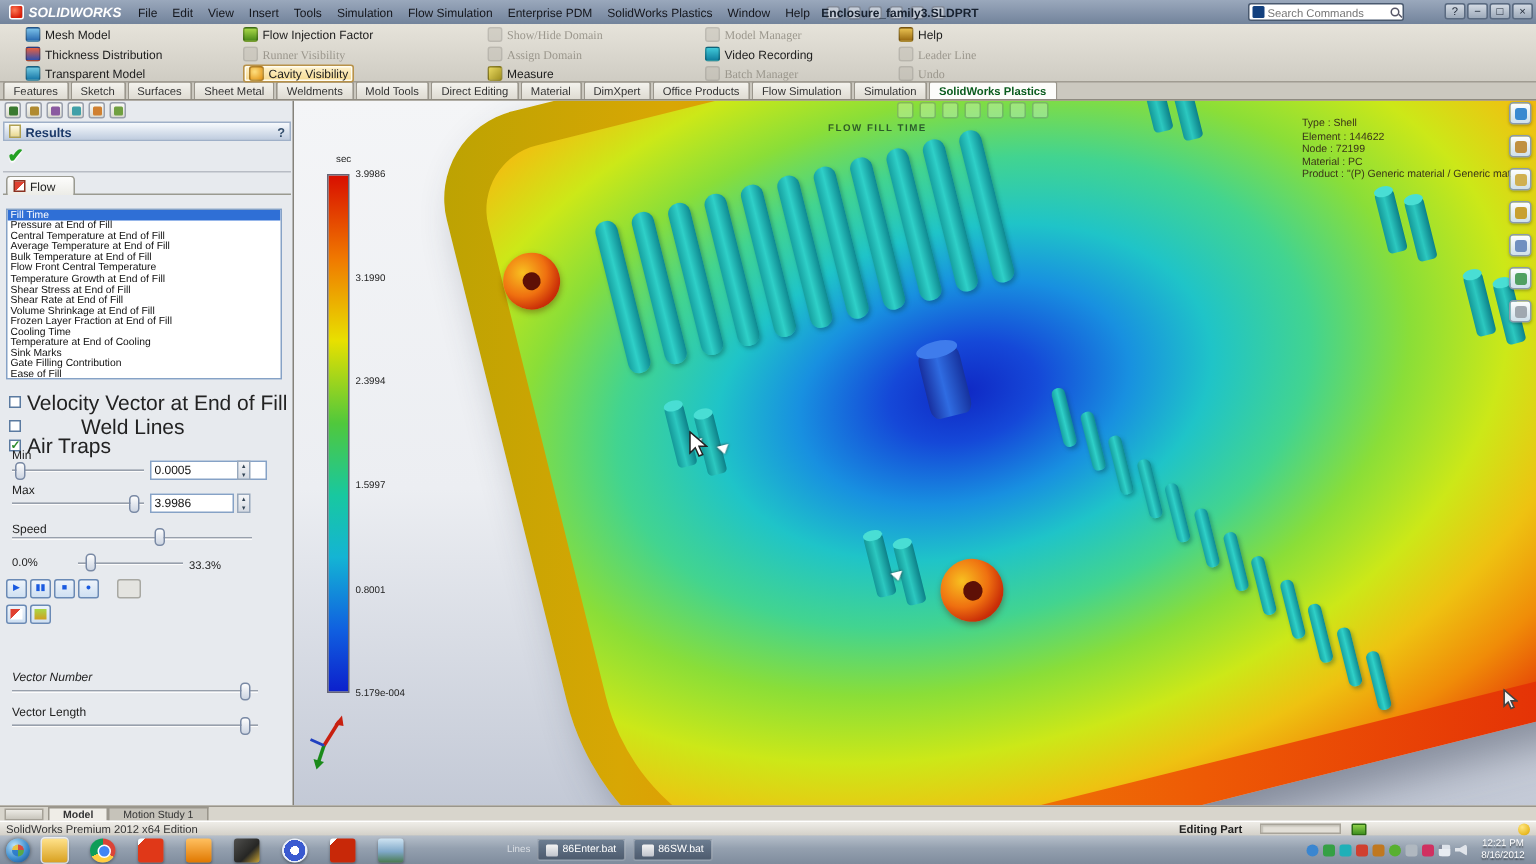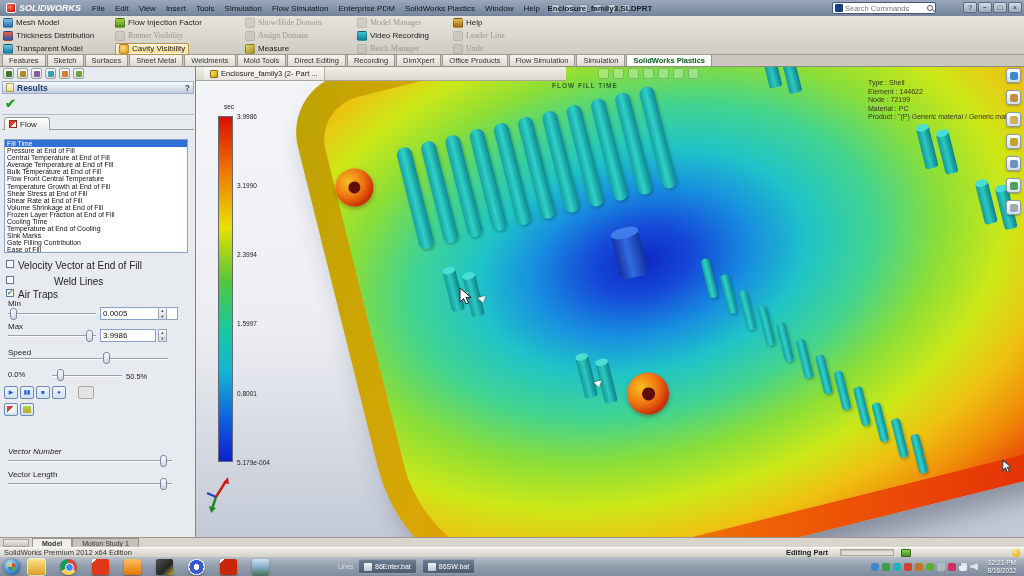--- a/index.html
+++ b/index.html
@@ -19,21 +19,21 @@
   .search{position:absolute;right:88px;top:2px;width:104px;height:12px;background:#fff;border:1px solid #49596f;border-radius:2px;display:flex;align-items:center;font-size:7.5px;padding:0 2px;gap:2px;}
   .sw-mini{width:8px;height:8px;background:#13407e;border-radius:1px;flex:none;}
   .search input{border:0;outline:0;flex:1;min-width:0;font-size:7.5px;background:transparent;color:#444;}
   .mag{width:6px;height:6px;border:1.3px solid #556;border-radius:50%;position:relative;flex:none;}
   .mag::after{content:"";position:absolute;width:3px;height:1.3px;background:#556;transform:rotate(45deg);right:-3px;bottom:-1px;}
   .winbtns{position:absolute;right:2px;top:2px;display:flex;gap:1px;}
   .winbtns b{width:14px;height:11px;background:linear-gradient(#d4dbe4,#9daaba);border:1px solid #5a6a80;border-radius:2px;font-size:7.5px;line-height:10px;text-align:center;font-weight:normal;color:#1c2534;}
 
   
   .tbar{left:0;top:16px;width:1024px;height:39px;background:linear-gradient(#e6e3da,#cfccc3);border-bottom:1px solid #a09c92;z-index:59;}
-  .trow{display:flex;height:13px;align-items:center;padding-left:0;}
+  .trow{display:flex;height:13px;align-items:flex-end;padding-left:14px;gap:33px;}
   .tbtn{display:flex;align-items:center;gap:3px;font-size:8px;color:#1c1c1c;height:12px;padding:0 3px;white-space:nowrap;}
   .w1{width:112px}.w2{width:130px}.w3{width:112px}.w4{width:96px}.w5{width:72px}
   .tbtn.dis{color:#9b978d;font-family:Liberation Serif, serif;}
   .tbtn.dis .ticn{opacity:.4;background:#b9b5ab !important;}
   .ticn{width:10px;height:10px;border-radius:2px;flex:none;border:1px solid rgba(0,0,0,.25);}
   .sel-tool{background:linear-gradient(#fff3cf,#f5d98f);border:1px solid #b8924a;border-radius:2px;box-shadow:inset 0 0 0 1px #fffdf2;}
 
   
   .rtabs{left:0;top:55px;width:1024px;height:12px;background:#cbc8bf;display:flex;align-items:flex-end;padding-left:2px;border-bottom:1px solid #8e8a80;z-index:58;}
   .rtab{font-size:7.5px;padding:1px 6px;background:linear-gradient(#f4f3ee,#dedbd2);border:1px solid #9a968c;border-bottom:0;border-radius:2px 2px 0 0;margin-right:1px;color:#333;white-space:nowrap;}
@@ -49,21 +49,21 @@
   .phdr .q{margin-left:auto;font-weight:bold;color:#35506e;}
   .doc-ic{width:8px;height:9px;background:linear-gradient(#fffbe8,#e8d890);border:1px solid #b0a050;flex:none;}
   .check{left:5px;top:29px;font-size:13px;color:#22a022;font-weight:bold;text-shadow:0 1px 1px #fff;}
   .pdiv{left:2px;top:47px;width:192px;height:1px;background:#b8bcc4;}
   .ftab{left:4px;top:50px;width:46px;height:13px;background:linear-gradient(#fdfdfc,#ecece7);border:1px solid #9a9a90;border-bottom:0;border-radius:3px 3px 0 0;display:flex;align-items:center;gap:3px;font-size:8px;padding:0 4px;z-index:2;color:#222;}
   .ftabline{left:2px;top:62px;width:192px;height:1px;background:#9a9a90;}
   .ficn{width:8px;height:8px;background:linear-gradient(135deg,#e04030 55%,#fff 55%);border:1px solid #8a3020;flex:none;}
   .rlist{left:4px;top:72px;width:184px;height:114px;background:#fff;border:1px solid #86a2c6;overflow:hidden;}
   .rlist div{font-size:6.9px;line-height:7.1px;padding-left:2px;white-space:nowrap;color:#101010;}
   .rlist .sel{background:#2f6fd6;color:#fff;}
-  .cbrow{display:flex;align-items:flex-start;gap:4px;font-size:10px;color:#222;}
+  .cbrow{display:flex;align-items:center;gap:4px;font-size:14px;color:#222;}
   .cb{width:8px;height:8px;background:#fff;border:1px solid #5a7aa0;position:relative;flex:none;}
   .cb.on::after{content:"✓";position:absolute;left:0;top:-2px;font-size:8px;color:#2a8a2a;font-weight:bold;}
   .plbl{font-size:8px;color:#222;}
   .track{height:2px;border-top:1px solid #98a0ac;border-bottom:1px solid #fcfcfc;background:#c4c8d0;}
   .hndl{width:7px;height:12px;background:linear-gradient(#fdfdfd,#cdd5e2);border:1px solid #7a8aa5;border-radius:3px;}
   .pinput{height:13px;background:#fff;border:1px solid #86a2c6;font-size:8px;padding:0 2px;color:#111;font-family:"Liberation Sans",sans-serif;}
   .spin{width:9px;height:13px;border:1px solid #98a8bc;background:linear-gradient(#f5f6f8,#d5dae2);font-size:4.5px;line-height:5.5px;text-align:center;color:#345;}
   .pbtn{width:14px;height:13px;border:1px solid #6a8ab5;background:linear-gradient(#eef4fb,#cfe0f2);border-radius:2px;font-size:6px;line-height:11px;text-align:center;color:#1a5ae0;overflow:hidden;}
   .pbtn.dis{border-color:#a8a8a2;color:#999;background:#e4e4e0;}
   .vshdr{left:2px;width:192px;height:13px;background:linear-gradient(#f2f4f7,#c4cdd9);border:1px solid #a5b2c2;display:flex;align-items:center;font-size:8px;font-weight:bold;color:#223;padding:0 4px;}
@@ -248,21 +248,21 @@
 </div>
 
 <div class="abs rtabs">
   <span class="rtab">Features</span>
   <span class="rtab">Sketch</span>
   <span class="rtab">Surfaces</span>
   <span class="rtab">Sheet Metal</span>
   <span class="rtab">Weldments</span>
   <span class="rtab">Mold Tools</span>
   <span class="rtab">Direct Editing</span>
-  <span class="rtab">Recording</span>
+  <span class="rtab">Material</span>
   <span class="rtab">DimXpert</span>
   <span class="rtab">Office Products</span>
   <span class="rtab">Flow Simulation</span>
   <span class="rtab">Simulation</span>
   <span class="rtab active">SolidWorks Plastics</span>
 </div>
 
 <div class="abs lpanel">
   <div class="picons">
     <i>
@@ -341,21 +341,21 @@
   <input class="pinput" style="left: 100px; top: 262px; width: 56px; position: absolute;" value="3.9986">
   <div class="spin" style="left:158px;top:262px;">▴<br>▾</div>
 
   <div class="plbl" style="left:8px;top:281px;">Speed</div>
   <div class="track" style="left:8px;top:291px;width:160px;"></div>
   <div class="hndl" style="left:103px;top:285px;"></div>
 
   <div class="plbl" style="left:8px;top:303px;font-size:7.5px;">0.0%</div>
   <div class="track" style="left:52px;top:308px;width:70px;"></div>
   <div class="hndl" style="left:57px;top:302px;"></div>
-  <div class="plbl" style="left:126px;top:305px;font-size:7.5px;">50.5%</div>
+  <div class="plbl" style="left:126px;top:305px;font-size:7.5px;">33.3%</div>
 
   <div class="pbtn" style="left:4px;top:319px;position:absolute;">▶</div>
   <div class="pbtn" style="left:20px;top:319px;position:absolute;">▮▮</div>
   <div class="pbtn" style="left:36px;top:319px;position:absolute;">■</div>
   <div class="pbtn" style="left:52px;top:319px;position:absolute;">●</div>
   <div class="pbtn dis" style="left:78px;top:319px;width:16px;position:absolute;"></div>
   <div class="pbtn" style="left:4px;top:336px;position:absolute;">
       <span style="display:block;width:8px;height:7px;margin:2px auto;background:linear-gradient(135deg,#e04030 45%,#fff 45%)"></span>
     </div>
   <div class="pbtn" style="left:20px;top:336px;position:absolute;">
@@ -409,26 +409,20 @@
       <div class="stand" style="left:578px;top:166px;"></div>
       <div class="stand" style="left:596px;top:176px;"></div>
       <div class="stand" style="left:622px;top:234px;"></div>
       <div class="stand" style="left:640px;top:244px;"></div>
       <div class="atrap" style="left:96px;top:216px;"></div>
       <div class="atrap" style="left:112px;top:224px;"></div>
       <div class="atrap" style="left:204px;top:334px;"></div>
     </div>
   </div>
 
-  <div class="dstrip">
-    <div class="dtab">
-      <span class="part-ic"></span>
-      <span>Enclosure_family3 (2- Part ...</span>
-    </div>
-  </div>
 
   <div class="hud">
     <i></i>
       <i></i>
       <i></i>
       <i></i>
       <i></i>
       <i></i>
       <i></i>
   </div>

